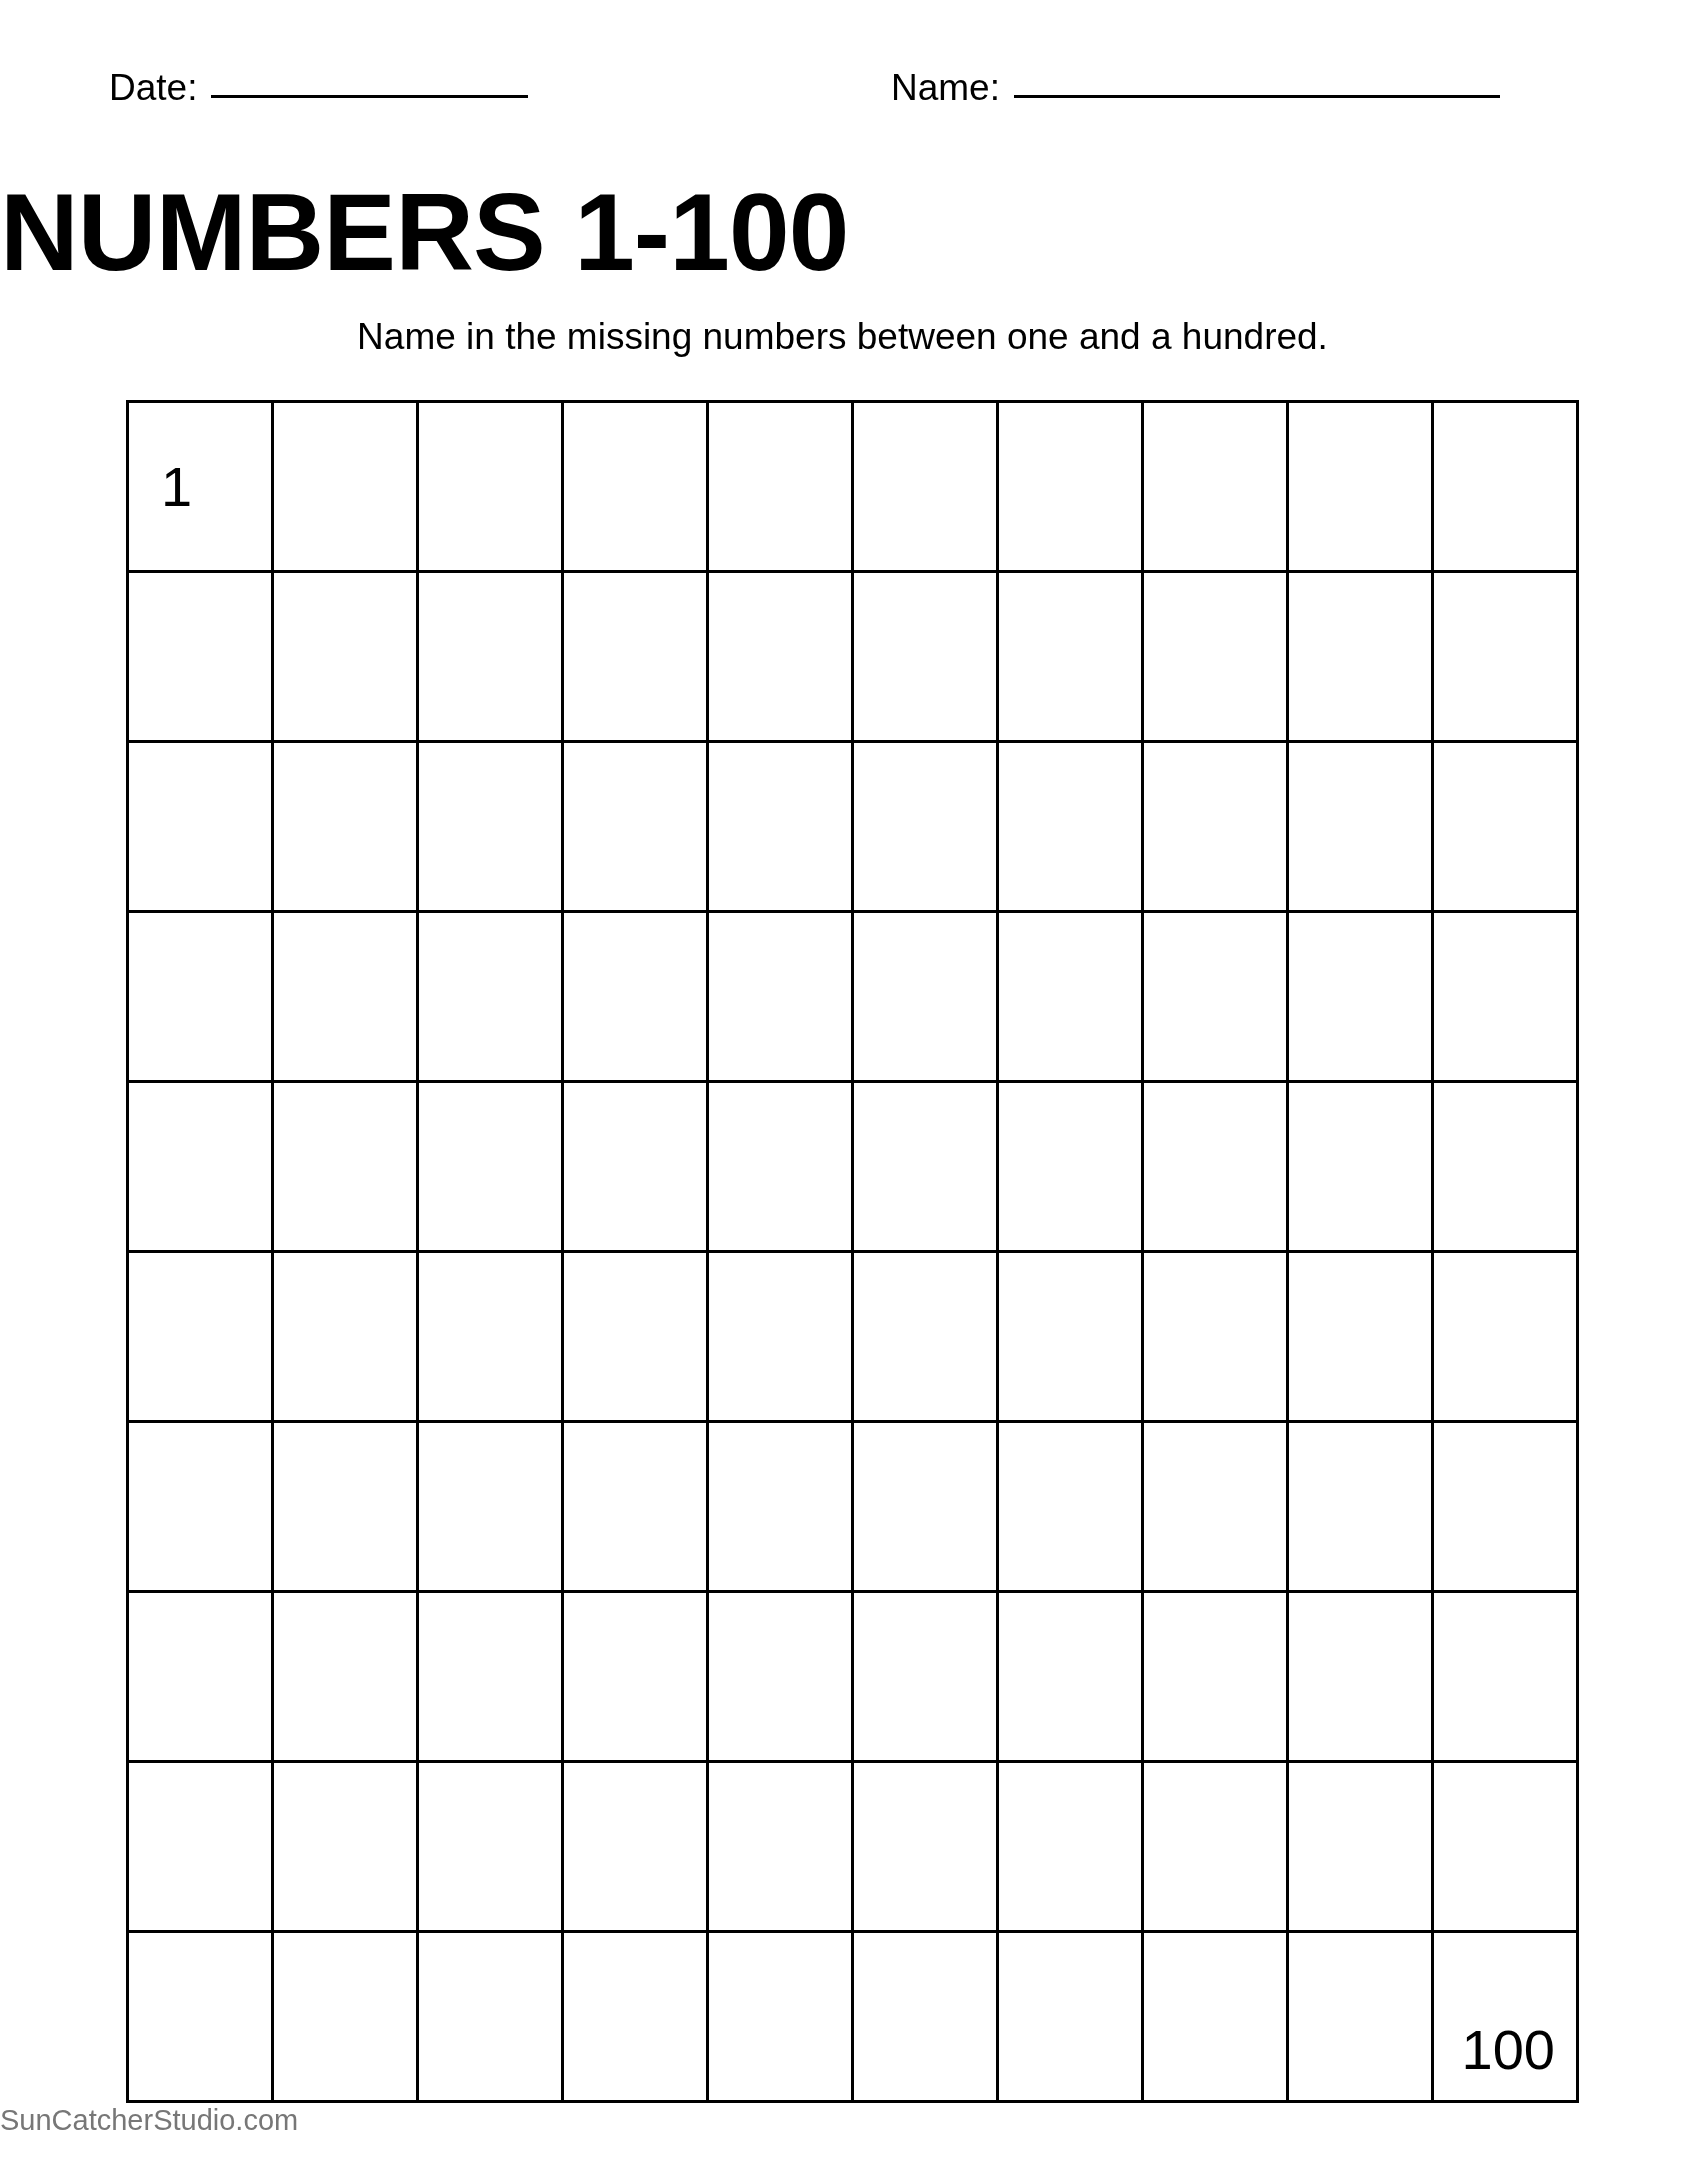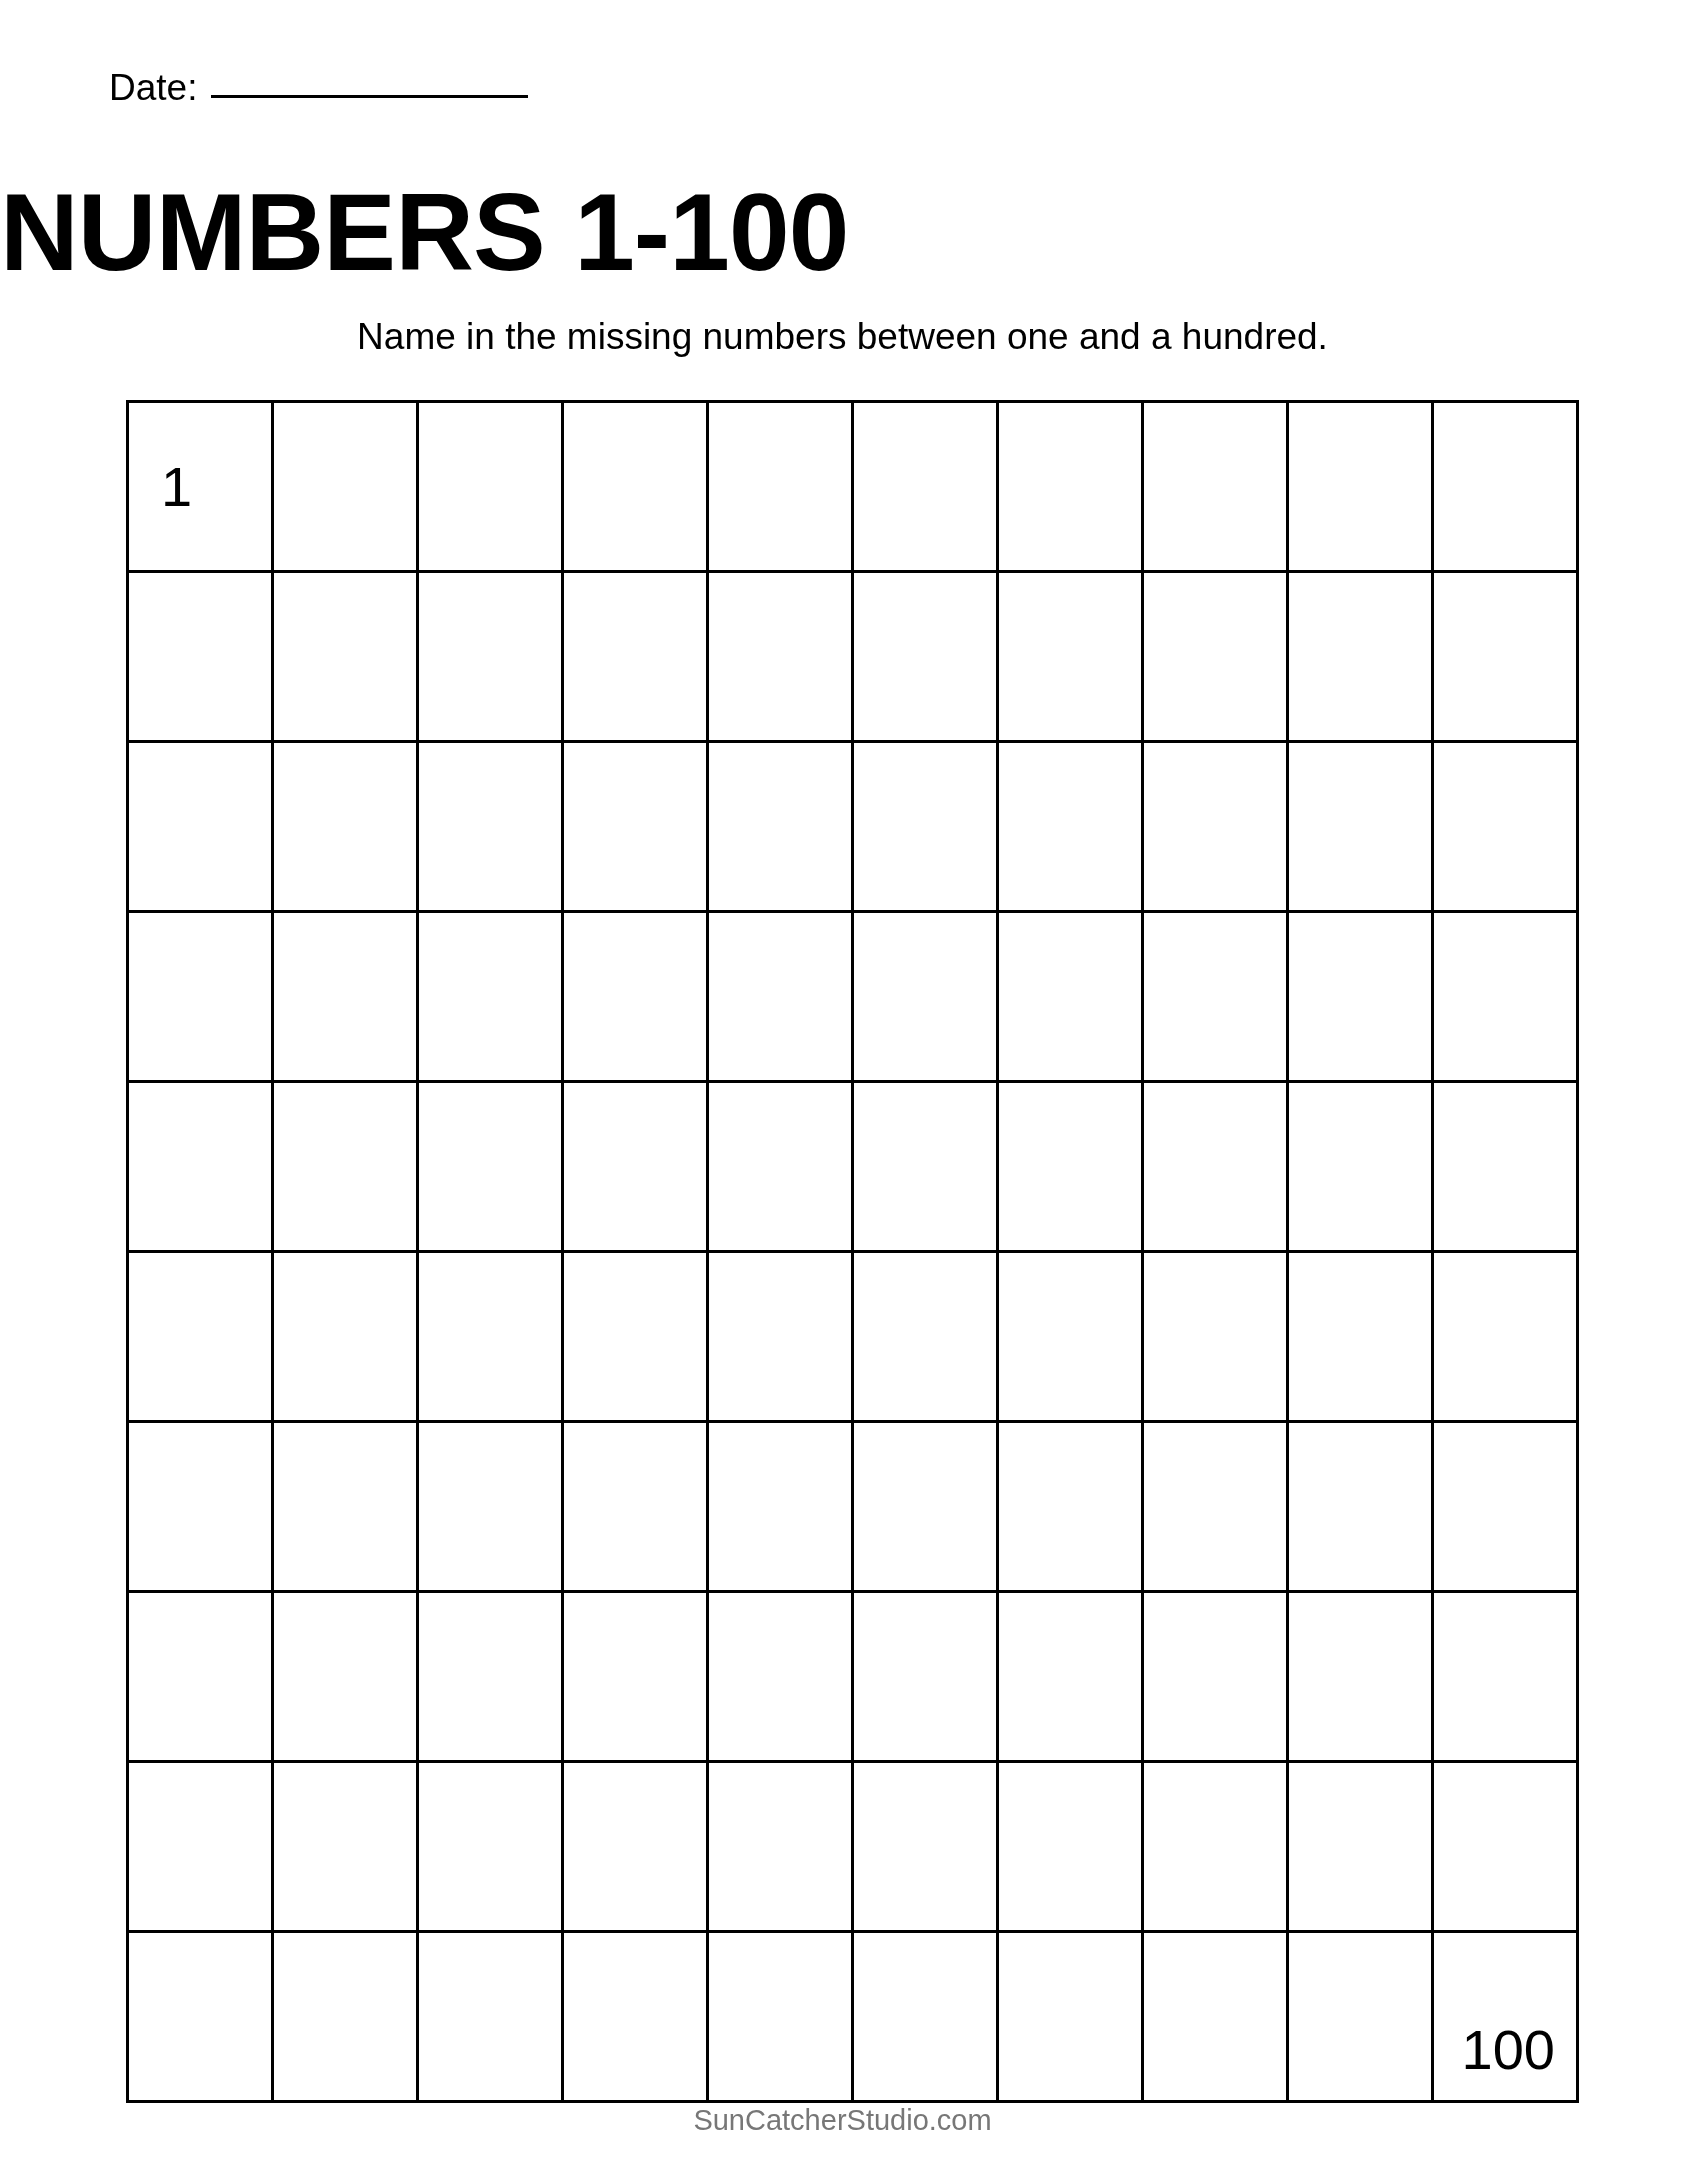--- a/index.html
+++ b/index.html
@@ -120,35 +120,38 @@
     right: 21px;
     bottom: 22px;
   }
 
   
   .footer {
     position: absolute;
     left: 0;
     top: 2104px;
     width: 1685px;
-    text-align: center;
     font-size: 29px;
     color: #777777;
   }
 </style>
 </head>
 <body>
 
 <div class="page">
 
   <div class="header-row">
     <div class="field field-date">
       <span class="field-label">Date:</span>
       <span class="field-rule rule-date"></span>
     </div>
+    <div class="field field-name">
+      <span class="field-label">Name:</span>
+      <span class="field-rule rule-name"></span>
+    </div>
   </div>
 
   <div class="title">NUMBERS 1-100</div>
   <div class="subtitle">Name in the missing numbers between one and a hundred.</div>
 
   <div class="grid-wrap">
     <table class="grid">
       <tbody>
           <tr>
             <td class="cell-first">

